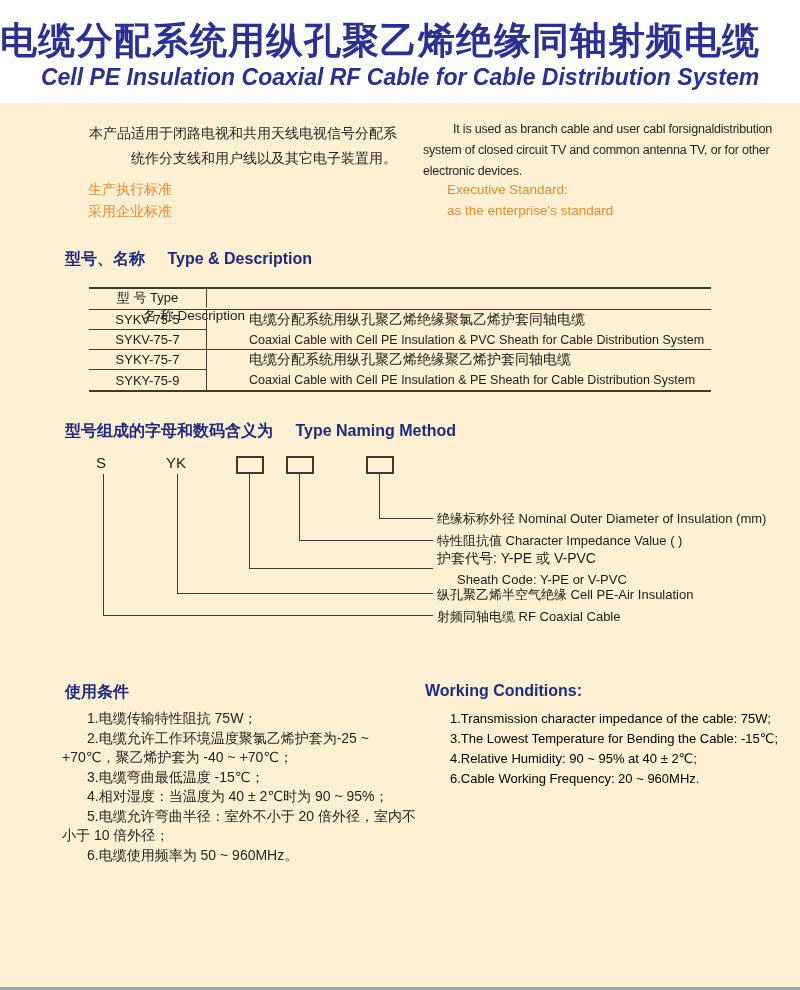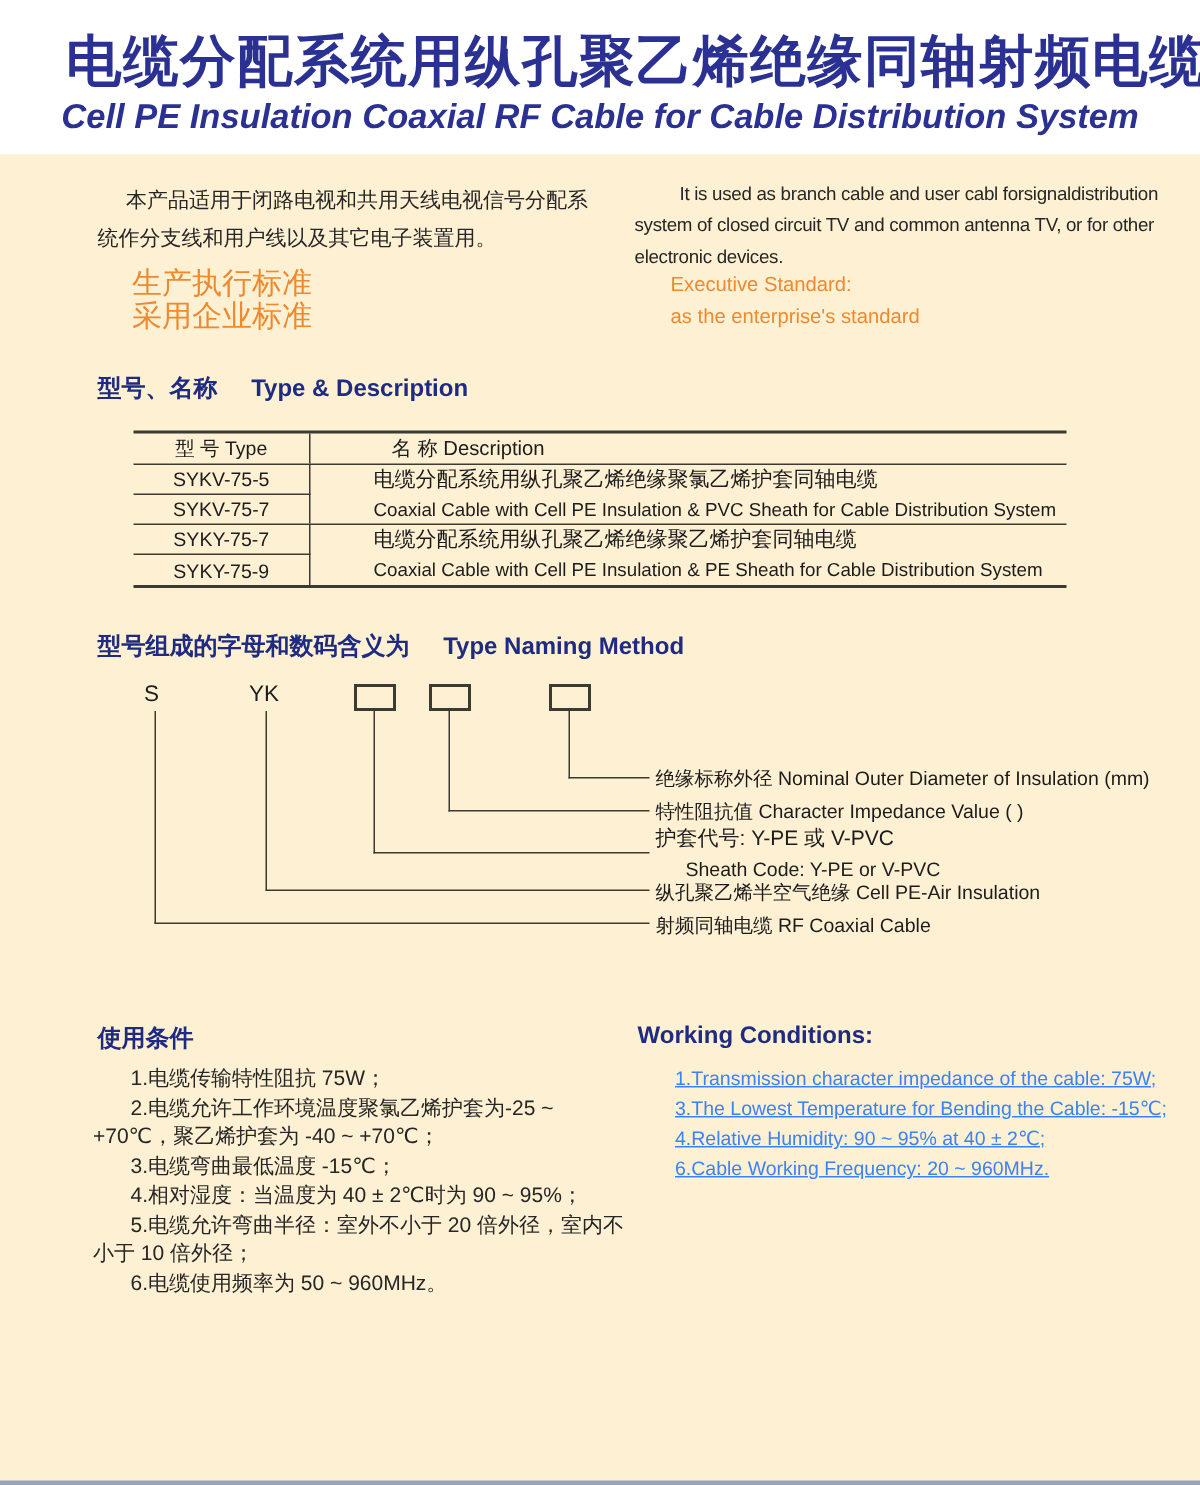--- a/index.html
+++ b/index.html
@@ -7,51 +7,51 @@
   body {
     width:800px; height:990px; position:relative; overflow:hidden;
     background:#ffffff;
     font-family:"Liberation Sans","DejaVu Sans",sans-serif;
   }
   .cream-bg { position:absolute; left:0; top:103px; width:800px; height:887px; background:#FDF0D3; }
   .bottom-edge { position:absolute; left:0; bottom:0; width:800px; height:3px; background:#96A3B9; }
 
   .title-zh {
     position:absolute; top:16px; left:0; width:638px; text-align:center;
-    font-size:37px; font-weight:bold; color:#2A3192; letter-spacing:1px; white-space:nowrap;padding-left:44px;
+    font-size:37px; font-weight:bold; color:#2A3192; letter-spacing:1px; white-space:nowrap;
   }
   .title-en {
     position:absolute; top:64px; left:0; width:800px; text-align:center;
     font-size:23px; font-weight:bold; font-style:italic; color:#2A3192; white-space:nowrap;
   }
 
   .intro-zh {
     position:absolute; left:65px; top:121px; width:332px;
-    font-size:14px; line-height:25px; color:#262626; text-indent:19px;
+    font-size:14px; line-height:25px; color:#262626; text-indent:19px;text-align:right;
   }
-  .intro-zh-std { position:absolute; left:88px; top:178px; font-size:20px; line-height:22px; color:#ED8A30; }
+  .intro-zh-std { position:absolute; left:88px; top:178px; font-size:14px; line-height:22px; color:#ED8A30; }
   .intro-en {
     position:absolute; left:423px; top:119px; width:360px;
     font-size:12.5px; line-height:21px; color:#262626; text-indent:30px; letter-spacing:-0.2px;
   }
   .intro-en-std { position:absolute; left:447px; top:179px; font-size:13.5px; line-height:21px; color:#ED8A30; }
 
   .section-heading { position:absolute; font-weight:bold; color:#1E2B80; font-size:16px; white-space:nowrap; }
   .heading-en-part { margin-left:18px; }
   #type-heading { left:65px; top:249px; }
   #naming-heading { left:65px; top:421px; }
   #cond-zh-heading { left:65px; top:682px; }
   #cond-en-heading { left:425px; top:682px; }
 
   .type-table {
     position:absolute; left:89px; top:287px; width:622px;
     border-top:2px solid #3B3B33; border-bottom:2px solid #3B3B33; color:#1c1c1c;
   }
   .trow { display:flex; height:20px; align-items:stretch; }
-  .trow.hdr { height:21px; border-bottom:1px solid #3B3B33; }
+  .trow.hdr { height:21px; border-bottom:1px solid #3B3B33;flex-direction:column; }
   .trow.sep-full { border-bottom:1px solid #3B3B33; }
   .trow.sep-left .cell-type { border-bottom:1px solid #3B3B33; }
   .cell-type {
     width:118px; border-right:1px solid #3B3B33; font-size:13px;
     display:flex; align-items:center; justify-content:center; white-space:nowrap;
   }
   .cell-desc { flex:1; display:flex; align-items:center; padding-left:42px; white-space:nowrap; }
   .hdr .cell-desc { padding-left:54px; font-size:13.5px; }
   .desc-zh { font-size:14px; }
   .desc-en { font-size:12.5px; }
@@ -78,21 +78,21 @@
   #co-0 { top:59px; } #co-1 { top:81px; } #co-2 { top:99px; font-size:14px; }
   #co-3 { top:121px;margin-left:20px; } #co-4 { top:135px; } #co-5 { top:157px; }
 
   .cond-zh-list {
     position:absolute; left:62px; top:709px; width:356px;
     font-size:14px; line-height:19.5px; color:#262626;
   }
   .cond-zh-list p { margin:0; text-indent:25px; }
   .cond-en-list {
     position:absolute; left:425px; top:709px; width:372px;
-    font-size:13px; line-height:20px; color:#3b82f6; text-align:justify;text-decoration:underline;
+    font-size:13px; line-height:20px; color:#000000; text-align:justify;
   }
   .cond-en-list p { margin:0; text-indent:25px; }
 </style>
 </head>
 <body>
 
 <div class="cream-bg"></div>
 
 <div class="title-zh">电缆分配系统用纵孔聚乙烯绝缘同轴射频电缆</div>
 <div class="title-en">Cell PE Insulation Coaxial RF Cable for Cable Distribution System</div>

